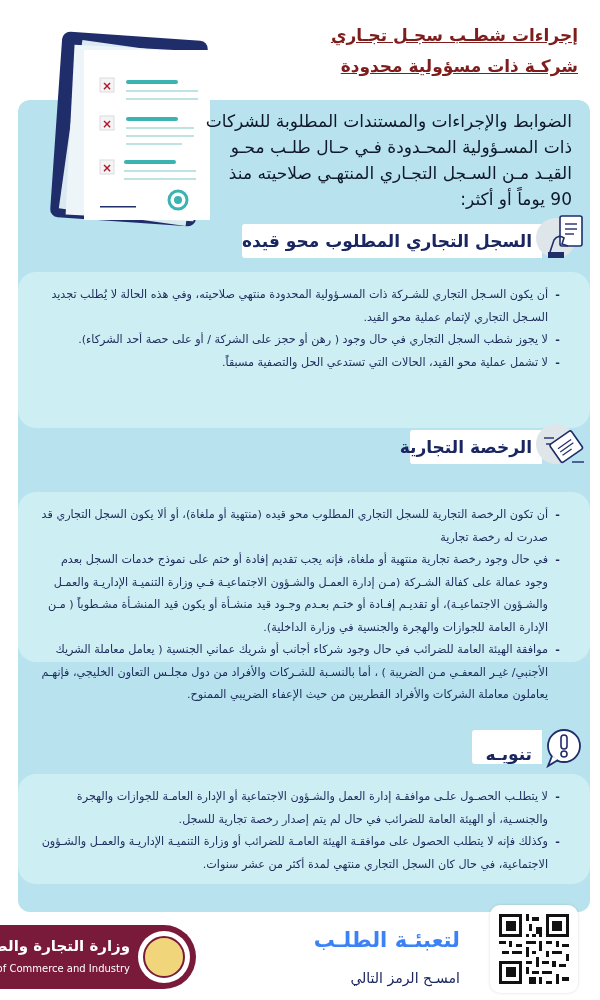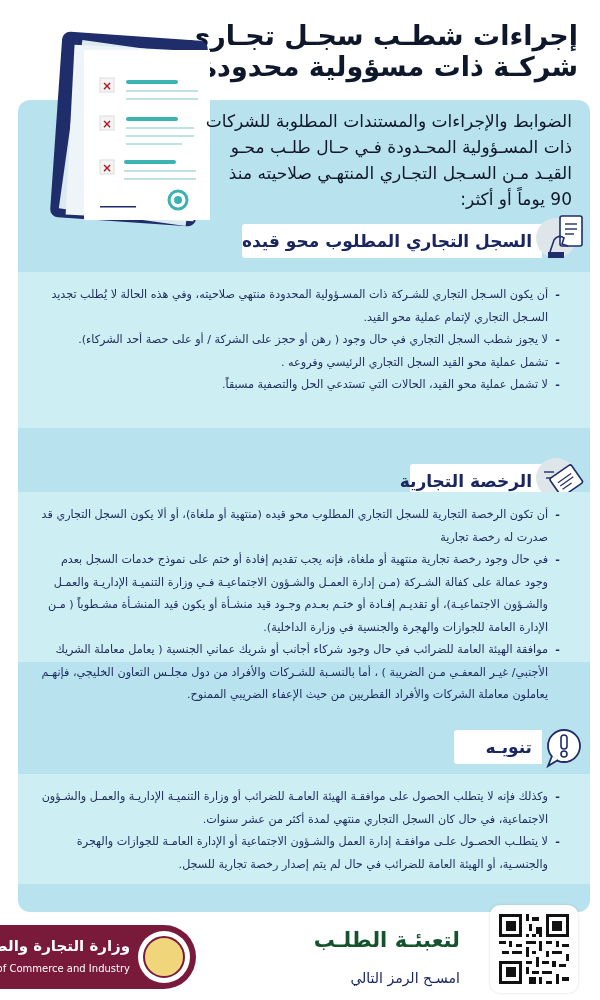--- a/index.html
+++ b/index.html
@@ -1,45 +1,45 @@
 <!DOCTYPE html>
 <html><head>
 <meta charset="utf-8">
 <style>
   * { box-sizing: border-box; margin: 0; padding: 0; }
   html, body { width: 600px; height: 1000px; background: #ffffff; overflow: hidden; }
   body { position: relative; font-family: "DejaVu Sans", "Liberation Sans", sans-serif; color: #1d2a5b; direction: rtl; }
 
   .title { position: absolute; top: 20px; right: 22px; width: 330px; text-align: right; }
-  .title .line { display: block; font-weight: bold; font-size: 27px; line-height: 31px; color: #0f172a; white-space: nowrap; }
+  .title .line { display: block; font-weight: bold; font-size: 17px; line-height: 31px; color: #7f1d1d; white-space: nowrap; text-decoration: underline; }
 
   .panel { position: absolute; left: 18px; top: 100px; width: 572px; height: 812px; background: #b8e3ee; border-radius: 12px; }
 
   .intro { position: absolute; top: 108px; right: 28px; width: 370px; font-size: 17px; line-height: 26px; color: #0f172a; text-align: right; }
 
   .clipboard { position: absolute; left: 30px; top: 18px; width: 180px; height: 210px; }
 
   .heading { position: absolute; height: 34px; background: #ffffff; border-radius: 3px 0 0 3px; display: flex; align-items: center; }
   .heading .htext { font-weight: bold; font-size: 17px; color: #1a2660; padding: 0 10px; white-space: nowrap; }
   .heading .hicon { position: absolute; right: -38px; top: -8px; width: 44px; height: 48px; }
   .heading .hcircle { position: absolute; right: -36px; top: -6px; width: 40px; height: 40px; border-radius: 50%; background: #dfe6ea; }
 
-  .box { position: absolute; left: 18px; width: 572px; background: #cdeef3; border-radius: 0; padding: 12px 30px 10px 22px; }
+  .box { position: absolute; left: 18px; width: 572px; background: #cdeef3; border-radius: 18px; padding: 12px 30px 10px 22px; }
   .box ul { list-style: none; }
   .box li { position: relative; font-size: 11.2px; line-height: 22.5px; color: #1d2a5b; padding-right: 12px; text-align: right; }
   .box li::before { content: "-"; position: absolute; right: 0; top: 0; font-weight: bold; }
 
   .footer-logo { position: absolute; left: 0; top: 925px; width: 196px; height: 64px; background: #7a1a3a; border-radius: 0 34px 34px 0; display: flex; align-items: center; }
   .footer-logo .emblem { position: absolute; right: 6px; top: 6px; width: 52px; height: 52px; border-radius: 50%; background: #ffffff; }
   .footer-logo .emblem-inner { position: absolute; right: 11px; top: 11px; width: 42px; height: 42px; border-radius: 50%; background: #f1d57a; border: 2px solid #7a1a3a; }
   .footer-logo .name-ar { position: absolute; right: 66px; top: 12px; font-size: 15px; font-weight: bold; color: #ffffff; white-space: nowrap; }
   .footer-logo .name-en { position: absolute; right: 66px; top: 38px; font-size: 10px; color: #ffffff; direction: ltr; white-space: nowrap; }
 
   .cta { position: absolute; right: 140px; top: 928px; text-align: right; }
-  .cta .big { font-size: 21px; font-weight: bold; color: #14532d; white-space: nowrap; }
+  .cta .big { font-size: 21px; font-weight: bold; color: #3b82f6; white-space: nowrap; }
   .cta .small { font-size: 14px; color: #1a2660; margin-top: 18px; white-space: nowrap; }
 
   .qr { position: absolute; right: 22px; top: 905px; width: 88px; height: 88px; background: #ffffff; border-radius: 10px; box-shadow: 0 0 3px rgba(0,0,0,0.15); padding: 9px; }
 </style>
 </head>
 <body>
 
 <div class="title">
   <span class="line">إجراءات شطـب سجـل تجـاري</span>
   <span class="line">شركـة ذات مسؤولية محدودة</span>
@@ -91,26 +91,25 @@
     <line x1="23" y1="22" x2="32" y2="22" stroke="#1f2d6b" stroke-width="1.4"></line>
     <path d="M8 40 L12 28 Q16 22 22 26 L20 32 L26 34" fill="none" stroke="#1f2d6b" stroke-width="1.6"></path>
     <rect x="6" y="40" width="16" height="6" fill="#1f2d6b"></rect>
   </svg>
 </div>
 
 <div class="box" style="top:272px; height:156px;">
   <ul>
     <li>أن يكون السـجل التجاري للشـركة ذات المسـؤولية المحدودة منتهي صلاحيته، وفي هذه الحالة لا يُطلب تجديد السـجل التجاري لإتمام عملية محو القيد.</li>
     <li>لا يجوز شطب السجل التجاري في حال وجود ( رهن أو حجز على الشركة / أو على حصة أحد الشركاء).</li>
-    <li>تشمل عملية محو القيد السجل التجاري الرئيسي وفروعه .</li>
     <li>لا تشمل عملية محو القيد، الحالات التي تستدعي الحل والتصفية مسبقاً.</li>
   </ul>
 </div>
 
-<div class="heading" style="right:58px; top:464px; width:132px;padding-left:17px;">
+<div class="heading" style="right:58px; top:430px; width:132px;padding-left:17px;">
   <span class="htext">الرخصة التجارية</span>
   <div class="hcircle" style="right:-34px;"></div>
   <svg class="hicon" viewBox="0 0 44 48" style="right:-44px; top:-6px;">
     <line x1="2" y1="14" x2="12" y2="14" stroke="#1f2d6b" stroke-width="1.4"></line>
     <line x1="4" y1="20" x2="12" y2="20" stroke="#1f2d6b" stroke-width="1.4"></line>
     <g transform="rotate(-35 24 24)">
       <rect x="12" y="12" width="26" height="22" rx="2" fill="#ffffff" stroke="#1f2d6b" stroke-width="1.6"></rect>
       <line x1="17" y1="20" x2="33" y2="20" stroke="#1f2d6b" stroke-width="1.2"></line>
       <line x1="17" y1="24" x2="33" y2="24" stroke="#1f2d6b" stroke-width="1.2"></line>
       <line x1="17" y1="28" x2="28" y2="28" stroke="#1f2d6b" stroke-width="1.2"></line>
@@ -120,34 +119,34 @@
 </div>
 
 <div class="box" style="top:492px; height:170px;">
   <ul>
     <li>أن تكون الرخصة التجارية للسجل التجاري المطلوب محو قيده (منتهية أو ملغاة)، أو ألا يكون السجل التجاري قد صدرت له رخصة تجارية</li>
     <li>في حال وجود رخصة تجارية منتهية أو ملغاة، فإنه يجب تقديم إفادة أو ختم على نموذج خدمات السجل بعدم وجود عمالة على كفالة الشـركة (مـن إدارة العمـل والشـؤون الاجتماعيـة  فـي وزارة التنميـة الإداريـة والعمـل والشـؤون الاجتماعيـة)، أو تقديـم إفـادة أو ختـم بعـدم وجـود قيد منشـأة أو يكون قيد المنشـأة مشـطوباً ( مـن الإدارة العامة للجوازات والهجرة والجنسية في وزارة الداخلية).</li>
     <li>موافقة الهيئة العامة للضرائب في حال وجود شركاء أجانب أو شريك عماني الجنسية ( يعامل معاملة الشريك الأجنبي/ غيـر المعفـي مـن الضريبة ) ، أما بالنسـبة للشـركات والأفراد من دول مجلـس التعاون الخليجي، فإنهـم يعاملون معاملة الشركات والأفراد القطريين من حيث الإعفاء الضريبي الممنوح.</li>
   </ul>
 </div>
 
-<div class="heading" style="right:58px; top:730px; width:88px;">
+<div class="heading" style="right:58px; top:730px; width:70px;align-items:flex-end;">
   <span class="htext">تنويـه</span>
   <svg class="hicon" viewBox="0 0 44 48" style="right:-42px; top:-6px;">
     <circle cx="24" cy="22" r="16" fill="#ffffff" stroke="#1f2d6b" stroke-width="1.8"></circle>
     <path d="M12 32 L8 42 L18 36" fill="#ffffff" stroke="#1f2d6b" stroke-width="1.8"></path>
     <rect x="21" y="11" width="6" height="14" rx="3" fill="#ffffff" stroke="#1f2d6b" stroke-width="1.6"></rect>
     <circle cx="24" cy="30" r="3" fill="#ffffff" stroke="#1f2d6b" stroke-width="1.6"></circle>
   </svg>
 </div>
 
 <div class="box" style="top:774px; height:110px;">
   <ul>
+    <li>لا يتطلـب الحصـول علـى موافقـة إدارة العمل والشـؤون الاجتماعية أو الإدارة العامـة للجوازات والهجرة والجنسـية، أو الهيئة العامة للضرائب في حال لم يتم إصدار رخصة تجارية للسجل.</li>
     <li>وكذلك فإنه لا يتطلب الحصول على موافقـة الهيئة العامـة للضرائب أو وزارة التنميـة الإداريـة والعمـل والشـؤون الاجتماعية، في حال كان السجل التجاري منتهي لمدة أكثر من عشر سنوات.</li>
-    <li>لا يتطلـب الحصـول علـى موافقـة إدارة العمل والشـؤون الاجتماعية أو الإدارة العامـة للجوازات والهجرة والجنسـية، أو الهيئة العامة للضرائب في حال لم يتم إصدار رخصة تجارية للسجل.</li>
   </ul>
 </div>
 
 <div class="footer-logo">
   <div class="emblem"></div>
   <div class="emblem-inner"></div>
   <span class="name-ar">وزارة التجارة والصناعة</span>
   <span class="name-en">Ministry of Commerce and Industry</span>
 </div>
 

